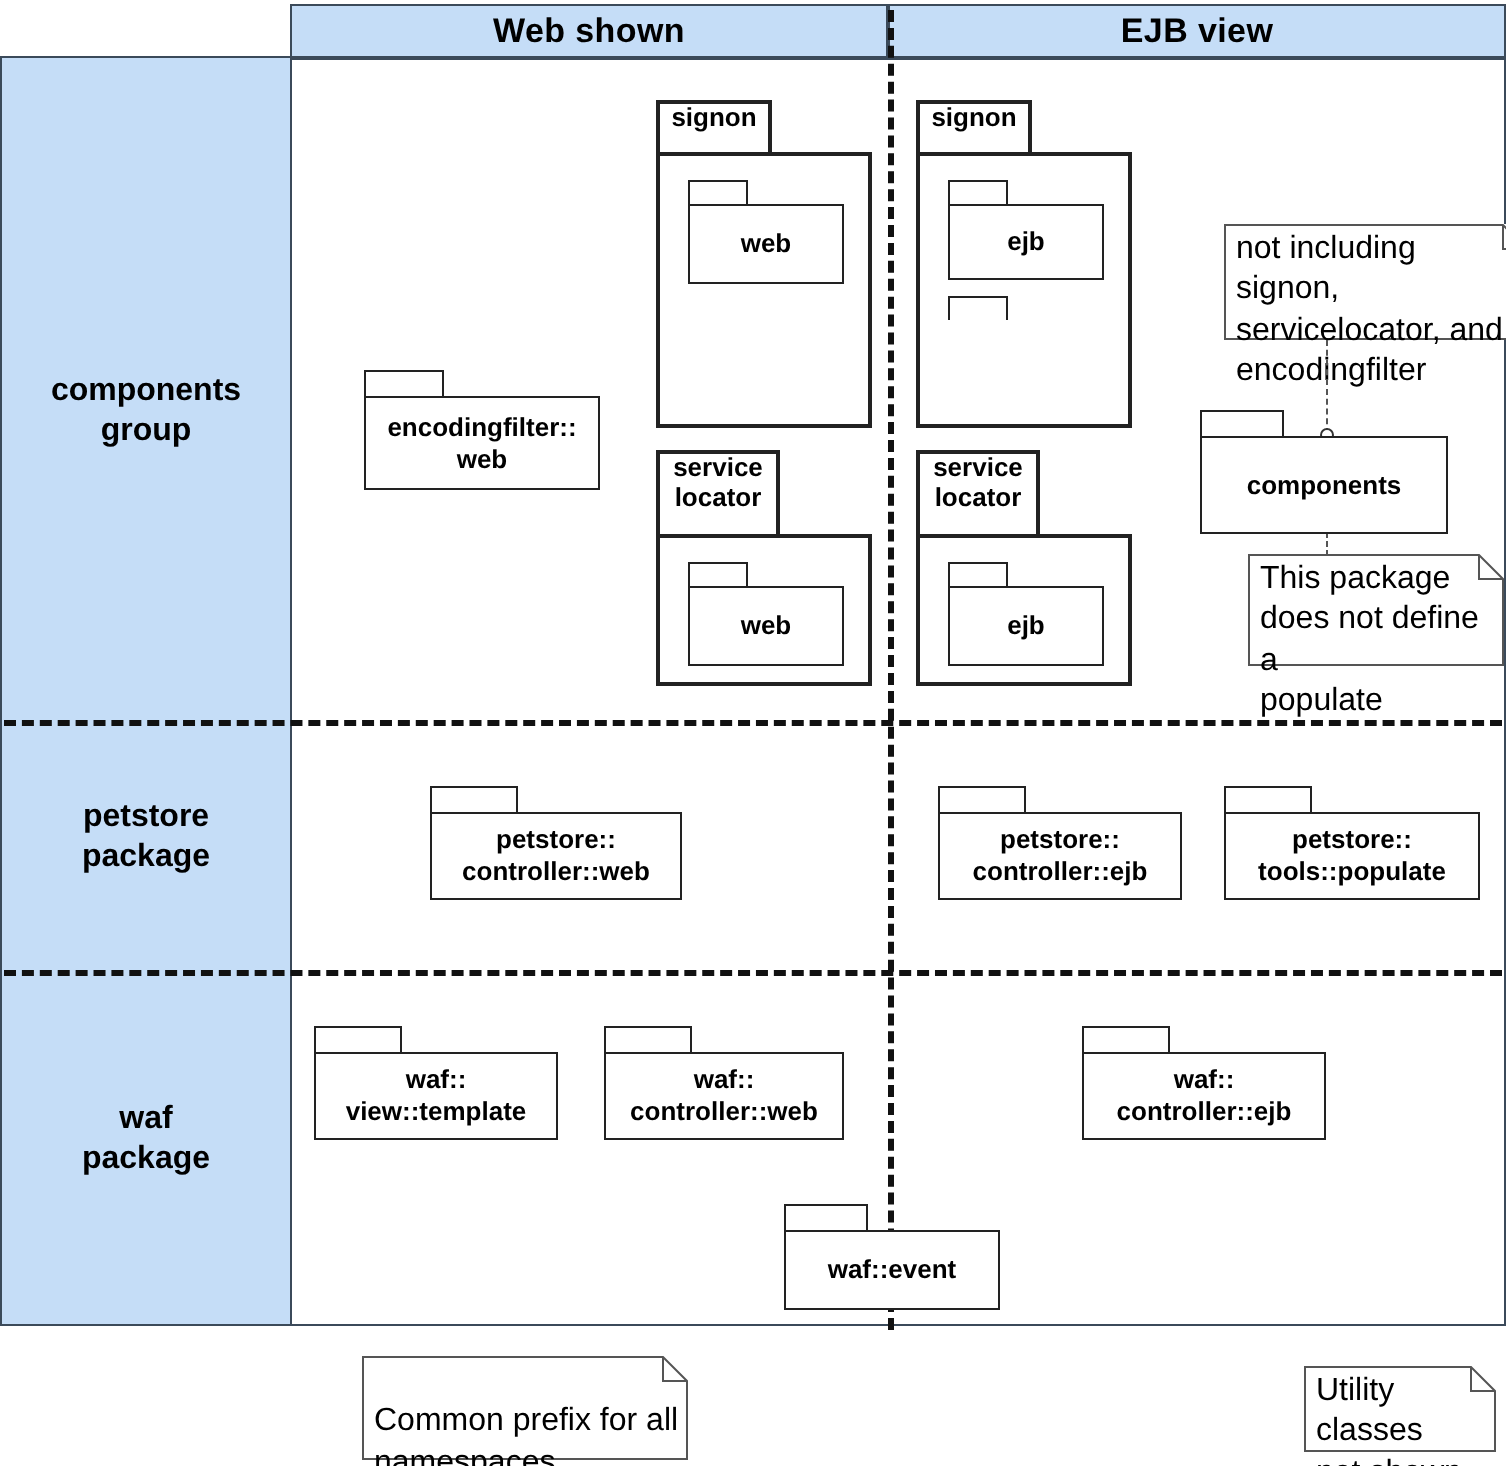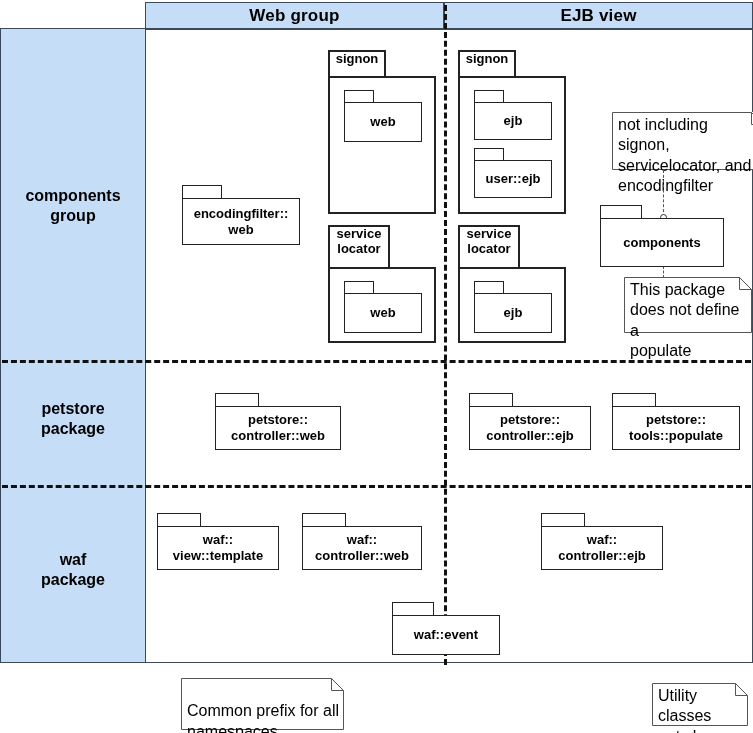--- a/index.html
+++ b/index.html
@@ -161,21 +161,21 @@
     background: #fff;
     box-sizing: border-box;
   }
 </style>
 </head>
 <body>
 
 <div id="diagram">
 
   <div class="tier-header" style="left:145px; top:2px; width:299px; height:28px;">
-    <span>Web group</span>
+    <span>Web shown</span>
   </div>
   <div class="tier-header" style="left:444px; top:2px; width:309px; height:28px;">
     <span>EJB view</span>
   </div>
 
   <div class="row-label-col"></div>
   <div class="row-label" style="top:186px;">
     <span style="white-space:pre-line;">components
 group</span>
   </div>
@@ -238,23 +238,20 @@
     </div>
     <div class="pkg-body container" style="top:26px; width:108px; height:138px;">
       <div class="pkg" style="left:14px; top:12px; width:78px; height:50px;">
         <div class="pkg-tab" style="width:30px; height:12px;"></div>
         <div class="pkg-body" style="top:12px; width:78px; height:38px;">
           <span class="pkg-label">ejb</span>
         </div>
       </div>
       <div class="pkg" style="left:14px; top:70px; width:78px; height:50px;">
         <div class="pkg-tab" style="width:30px; height:12px;"></div>
-        <div class="pkg-body" style="top:12px; width:78px; height:38px;">
-          <span class="pkg-label">user::ejb</span>
-        </div>
       </div>
     </div>
   </div>
 
   <div class="pkg thick" style="left:458px; top:225px; width:108px; height:118px;">
     <div class="pkg-tab" style="width:62px; height:42px;">
       <span class="pkg-label">service
 locator</span>
     </div>
     <div class="pkg-body container" style="top:42px; width:108px; height:76px;">

